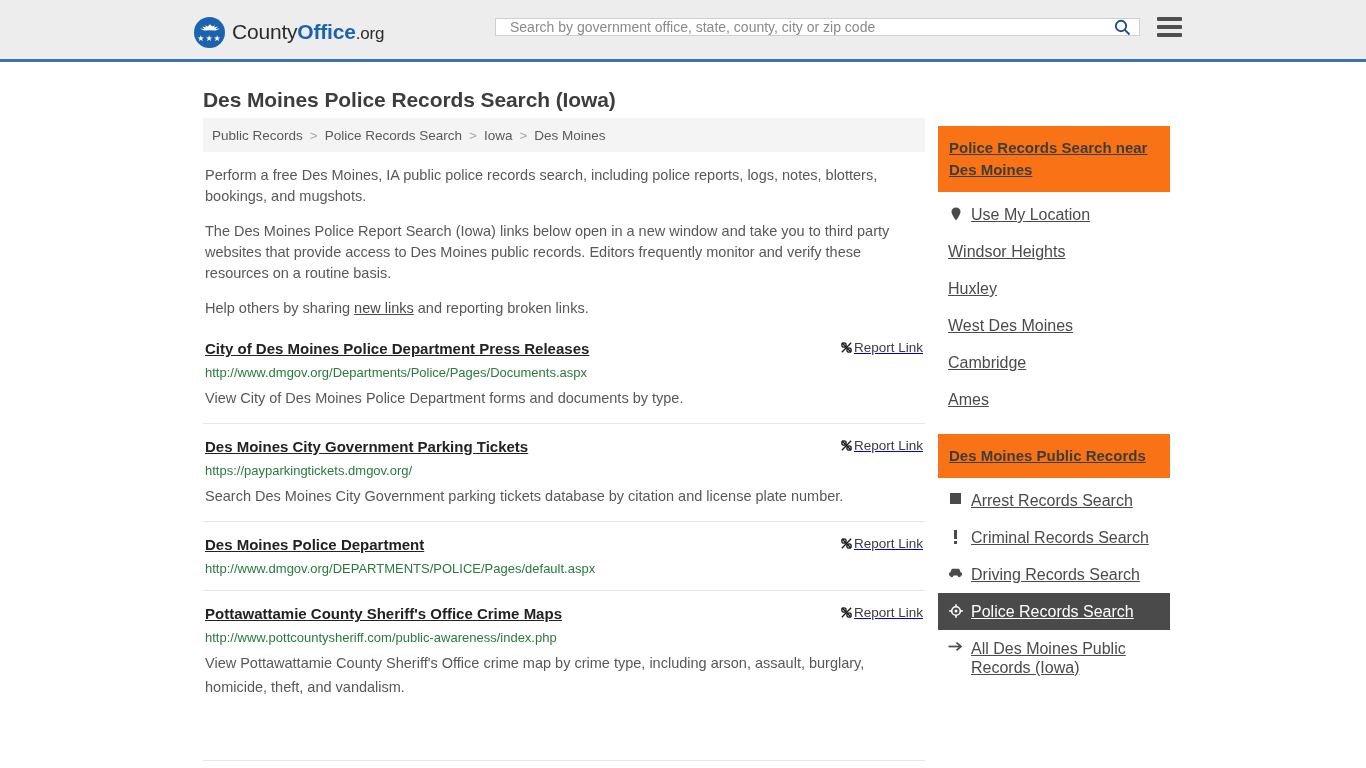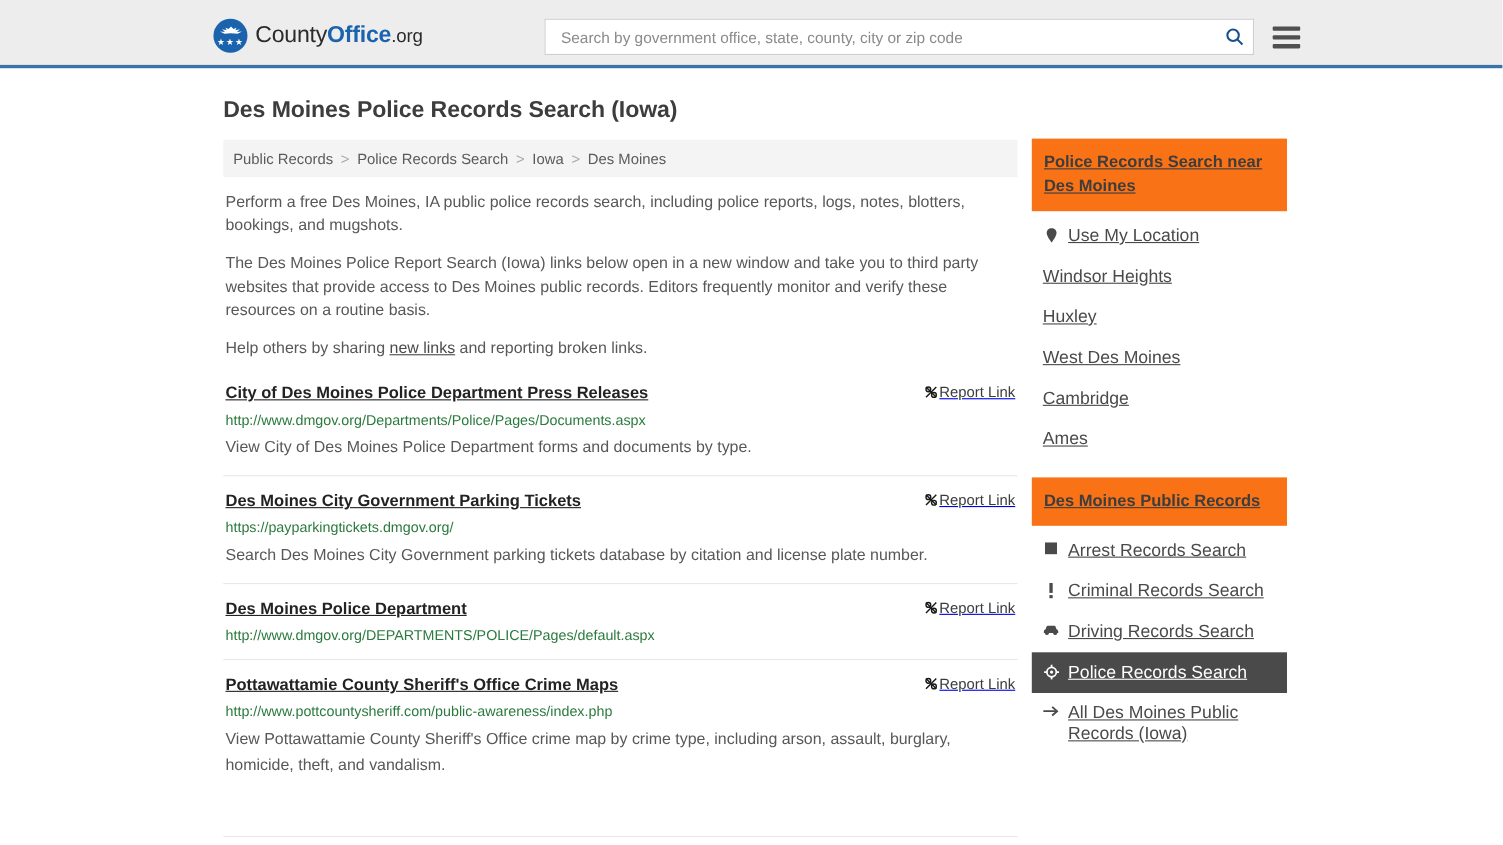--- a/index.html
+++ b/index.html
@@ -70,21 +70,21 @@
 
   .search-area {
     position: absolute;
     left: 495px;
     top: 17px;
     display: flex;
     align-items: center;
   }
   .search-box {
     width: 645px;
-    height: 33px;
+    height: 18px;
     background: #ffffff;
     border: 1px solid #cfcfcf;
     display: flex;
     align-items: center;
     padding: 0 4px 0 12px;
   }
   .search-input {
     flex: 1;
     border: none;
     outline: none;
@@ -123,21 +123,21 @@
     top: 26px;
     font-size: 21px;
     font-weight: bold;
     color: #3d3d3d;
     margin: 0;
     letter-spacing: -0.1px;
   }
   .content {
     position: absolute;
     left: 203px;
-    top: 65px;
+    top: 56px;
     width: 722px;
   }
   .sidebar {
     position: absolute;
     left: 938px;
     top: 64px;
     width: 232px;
   }
 
   

